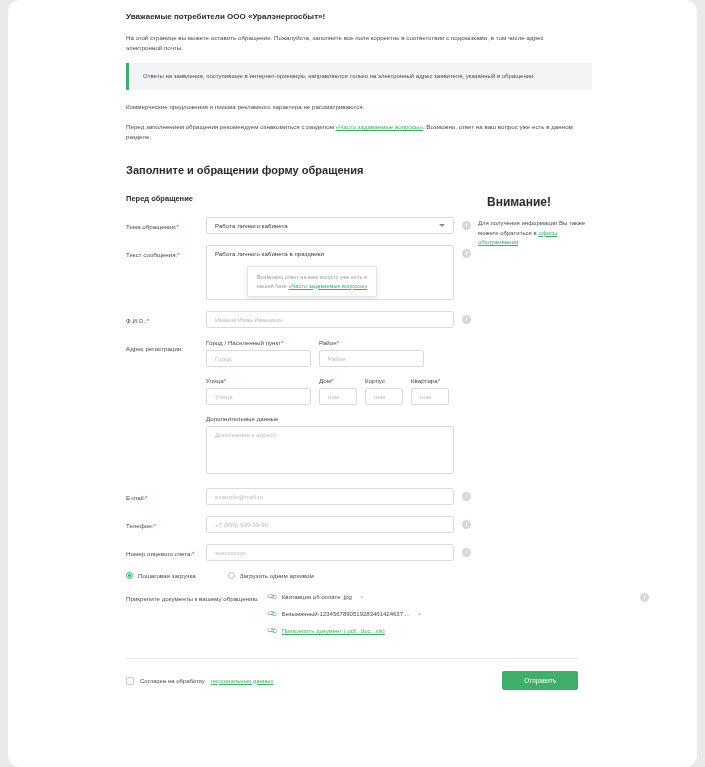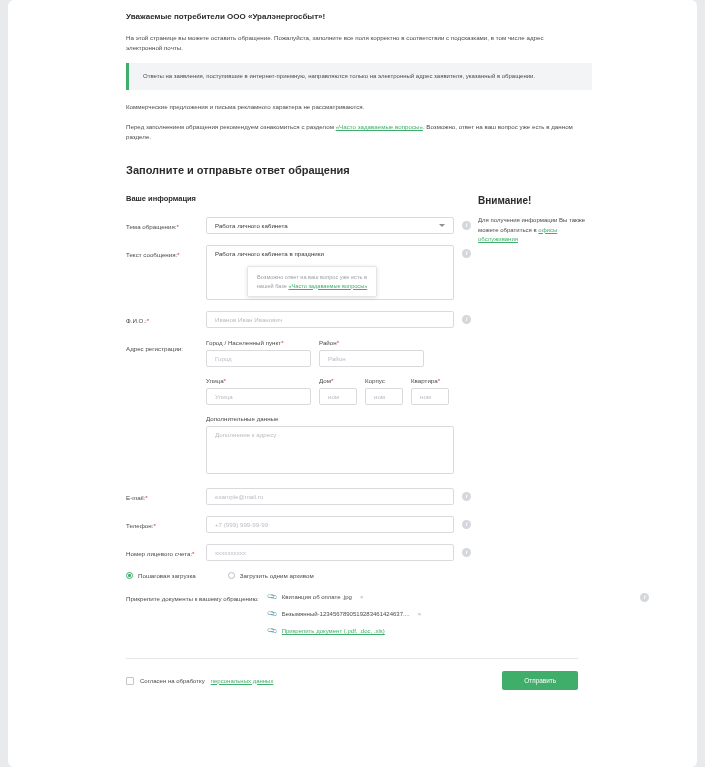--- a/index.html
+++ b/index.html
@@ -15,21 +15,21 @@
     color: #3b3b3b;
     overflow: hidden;
   }
   .page {
     position: absolute;
     left: 8px;
     top: 0px;
     width: 689px;
     height: 767px;
     background: #ffffff;
-    border-radius: 6px;
+    border-radius: 12px;
     overflow: hidden;
   }
   .inner {
     padding: 8px 60px 0 118px;
     box-sizing: border-box;
   }
 
   
   .intro-title {
     font-size: 8px;
@@ -84,24 +84,24 @@
   .col-left {
     width: 328px;
     flex: 0 0 328px;
   }
   .col-right {
     margin-left: 24px;
     width: 110px;
     padding-top: 1px;
   }
   .attention-h {
-    font-size: 10px;
+    font-size: 12px;
     font-weight: bold;
     color: #2b2b2b;
-    margin: 0 0 10px 0;
+    margin: 0 0 10px 9px;
   }
   .attention-p {
     font-size: 6px;
     line-height: 9.5px;
     color: #4a4a4a;
     margin: 0;
   }
 
   
   .frow {
@@ -355,26 +355,26 @@
     <div class="note-box">
       <p>Ответы на заявления, поступившие в интернет-приемную, направляются только на электронный адрес заявителя, указанный в обращении.</p>
     </div>
 
     <p class="intro-p">Коммерческие предложения и письма рекламного характера не рассматриваются.</p>
 
     <p class="intro-p">
       <span>Перед заполнением обращения рекомендуем ознакомиться с разделом </span><a class="lnk" href="#">«Часто задаваемые вопросы»</a><span>. Возможно, ответ на ваш вопрос уже есть в данном разделе.</span>
     </p>
 
-    <h2 class="section-title">Заполните и отправьте ответ обращения</h2>
+    <h2 class="section-title">Заполните и обращении форму обращения</h2>
 
     <div class="cols">
       <div class="col-left">
 
-        <h3 class="sub-title">Ваше информация</h3>
+        <h3 class="sub-title">Перед обращение</h3>
 
         <div class="frow">
           <div class="flabel"><span>Тема обращения:</span><span class="req">*</span></div>
           <div class="fctrl">
             <div class="field">
               <span>Работа личного кабинета</span>
               <span class="chev"></span>
             </div>
             <div class="info">i</div>
           </div>

